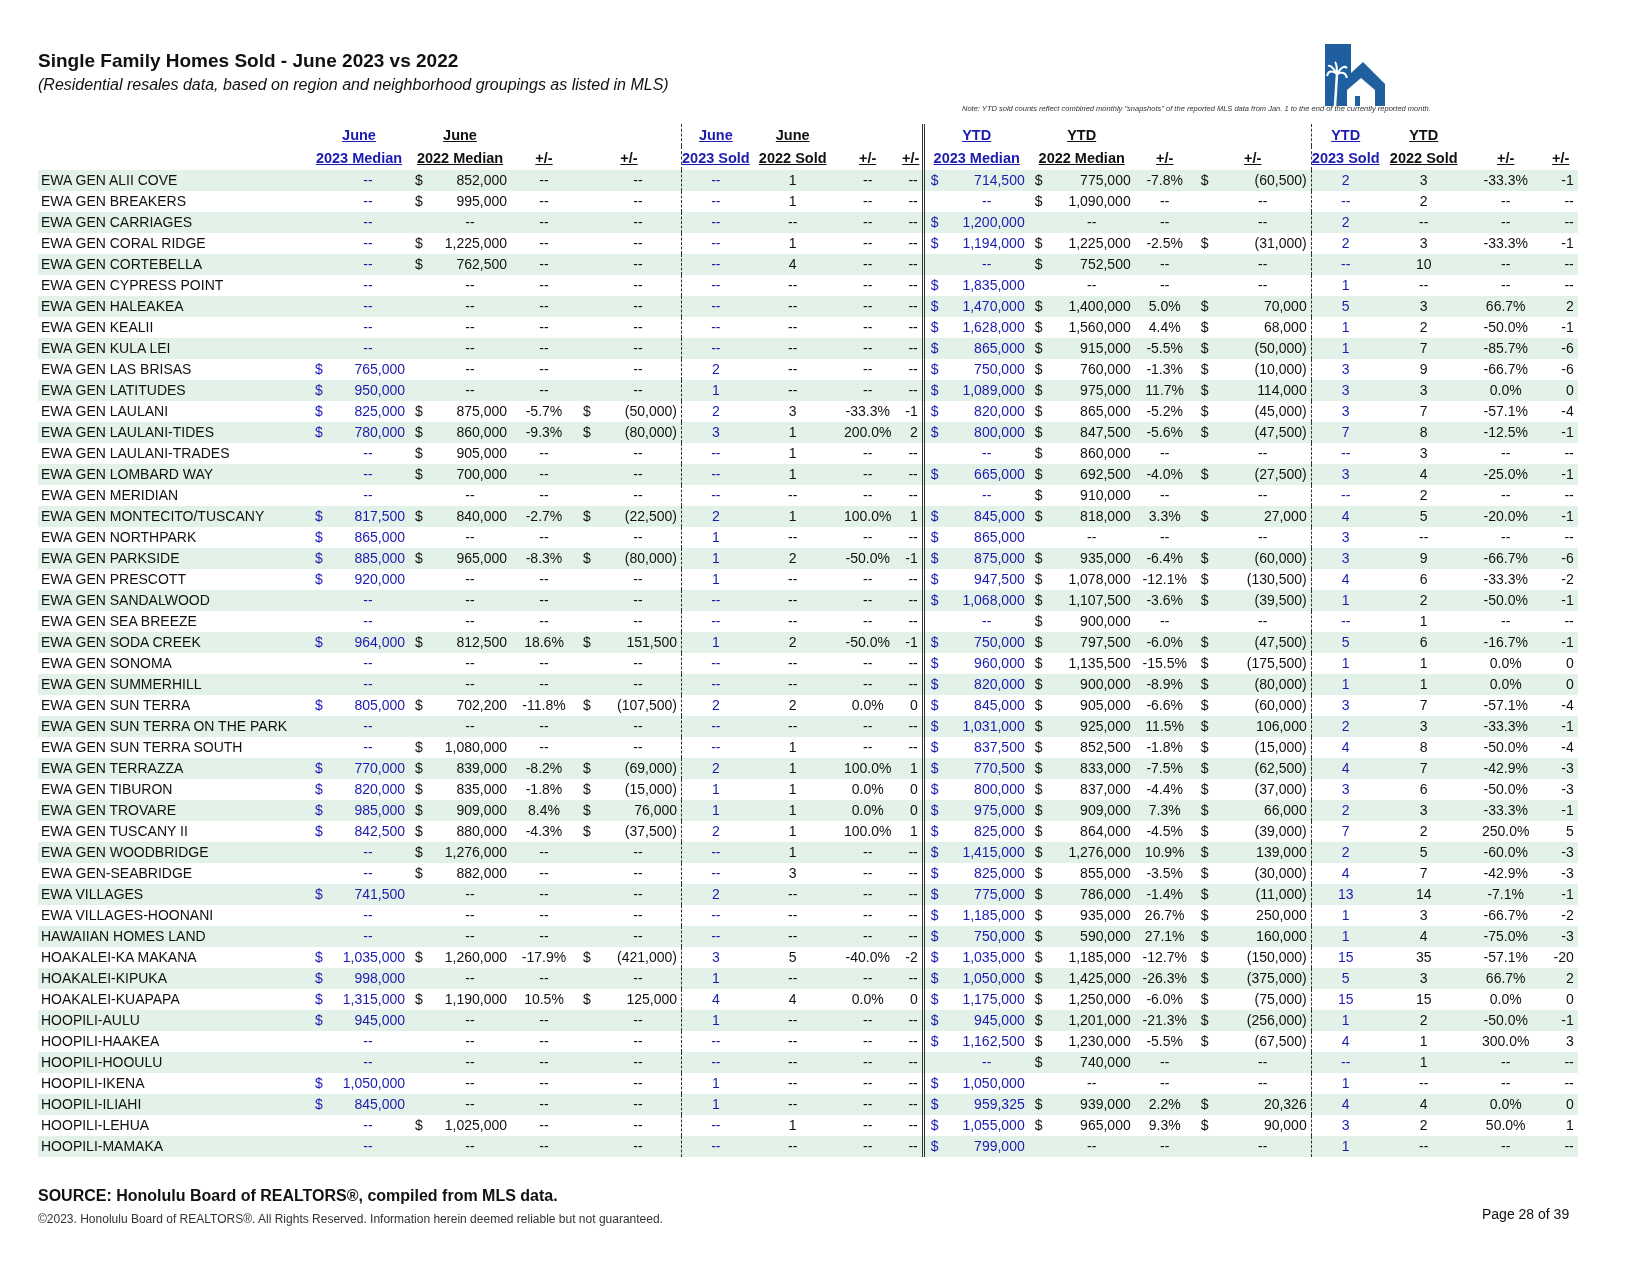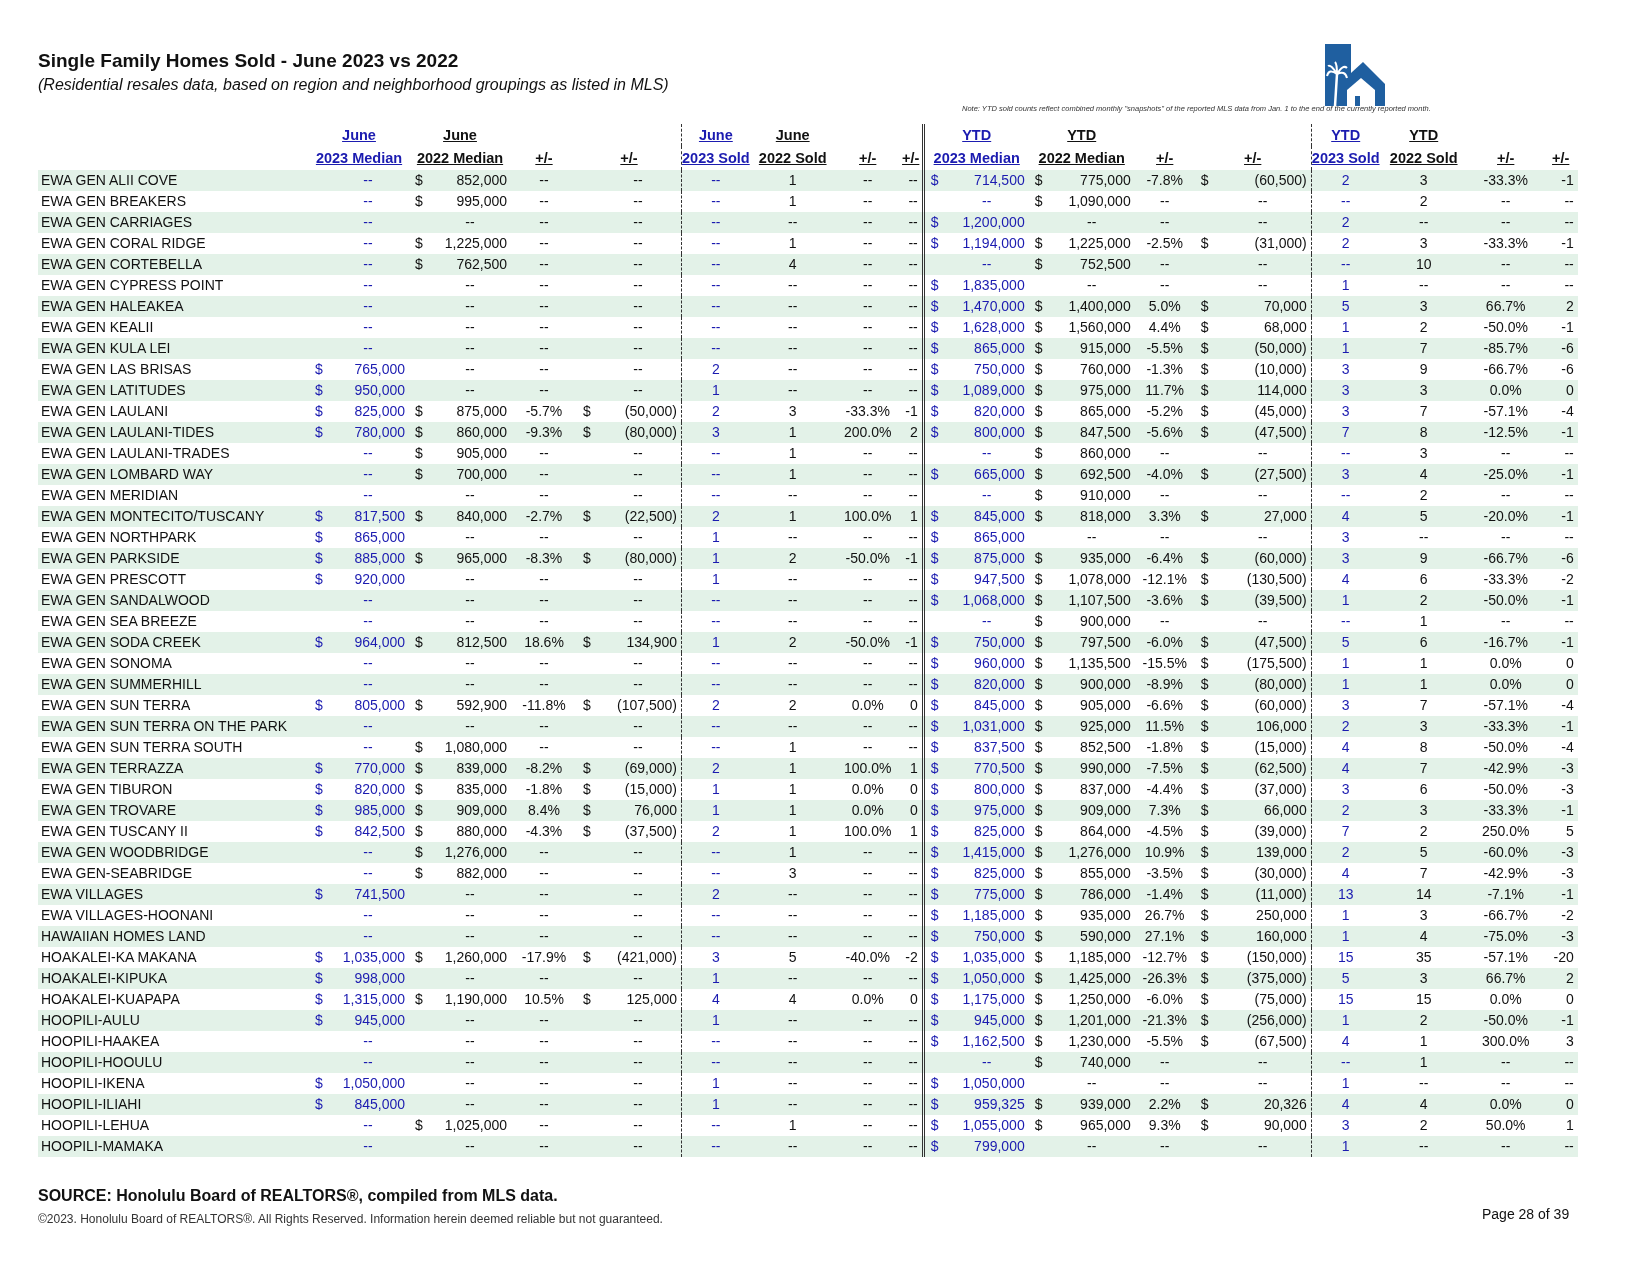--- a/index.html
+++ b/index.html
@@ -641,21 +641,21 @@
         <td class="num" style="width: 30px;">--</td>
       </tr>
       <tr>
         <td class="name">EWA GEN SODA CREEK</td>
         <td class="cur blue" style="width: 12px;">$</td>
         <td class="num blue" style="width: 78px;">964,000</td>
         <td class="cur" style="width: 14px;">$</td>
         <td class="num" style="width: 78px;">812,500</td>
         <td class="ctr" style="width: 66px;">18.6%</td>
         <td class="cur" style="width: 12px;">$</td>
-        <td class="num dash-r" style="width: 82px;">134,900</td>
+        <td class="num dash-r" style="width: 82px;">151,500</td>
         <td class="ctr blue" style="width: 64px;">1</td>
         <td class="ctr" style="width: 86px;">2</td>
         <td class="ctr" style="width: 64px;">-50.0%</td>
         <td class="num dbl-r" style="width: 18px;">-1</td>
         <td class="cur blue" style="width: 14px;">$</td>
         <td class="num blue" style="width: 80px;">750,000</td>
         <td class="cur" style="width: 14px;">$</td>
         <td class="num" style="width: 82px;">797,500</td>
         <td class="ctr" style="width: 60px;">-6.0%</td>
         <td class="cur" style="width: 14px;">$</td>
@@ -713,21 +713,21 @@
         <td class="ctr blue" style="width: 68px;">1</td>
         <td class="ctr" style="width: 88px;">1</td>
         <td class="ctr" style="width: 76px;">0.0%</td>
         <td class="num" style="width: 30px;">0</td>
       </tr>
       <tr>
         <td class="name">EWA GEN SUN TERRA</td>
         <td class="cur blue" style="width: 12px;">$</td>
         <td class="num blue" style="width: 78px;">805,000</td>
         <td class="cur" style="width: 14px;">$</td>
-        <td class="num" style="width: 78px;">592,900</td>
+        <td class="num" style="width: 78px;">702,200</td>
         <td class="ctr" style="width: 66px;">-11.8%</td>
         <td class="cur" style="width: 12px;">$</td>
         <td class="num dash-r" style="width: 82px;">(107,500)</td>
         <td class="ctr blue" style="width: 64px;">2</td>
         <td class="ctr" style="width: 86px;">2</td>
         <td class="ctr" style="width: 64px;">0.0%</td>
         <td class="num dbl-r" style="width: 18px;">0</td>
         <td class="cur blue" style="width: 14px;">$</td>
         <td class="num blue" style="width: 80px;">845,000</td>
         <td class="cur" style="width: 14px;">$</td>
@@ -799,21 +799,21 @@
         <td class="ctr" style="width: 66px;">-8.2%</td>
         <td class="cur" style="width: 12px;">$</td>
         <td class="num dash-r" style="width: 82px;">(69,000)</td>
         <td class="ctr blue" style="width: 64px;">2</td>
         <td class="ctr" style="width: 86px;">1</td>
         <td class="ctr" style="width: 64px;">100.0%</td>
         <td class="num dbl-r" style="width: 18px;">1</td>
         <td class="cur blue" style="width: 14px;">$</td>
         <td class="num blue" style="width: 80px;">770,500</td>
         <td class="cur" style="width: 14px;">$</td>
-        <td class="num" style="width: 82px;">990,000</td>
+        <td class="num" style="width: 82px;">833,000</td>
         <td class="ctr" style="width: 60px;">-7.5%</td>
         <td class="cur" style="width: 14px;">$</td>
         <td class="num dash-r" style="width: 92px;">(62,500)</td>
         <td class="ctr blue" style="width: 68px;">4</td>
         <td class="ctr" style="width: 88px;">7</td>
         <td class="ctr" style="width: 76px;">-42.9%</td>
         <td class="num" style="width: 30px;">-3</td>
       </tr>
       <tr>
         <td class="name">EWA GEN TIBURON</td>

